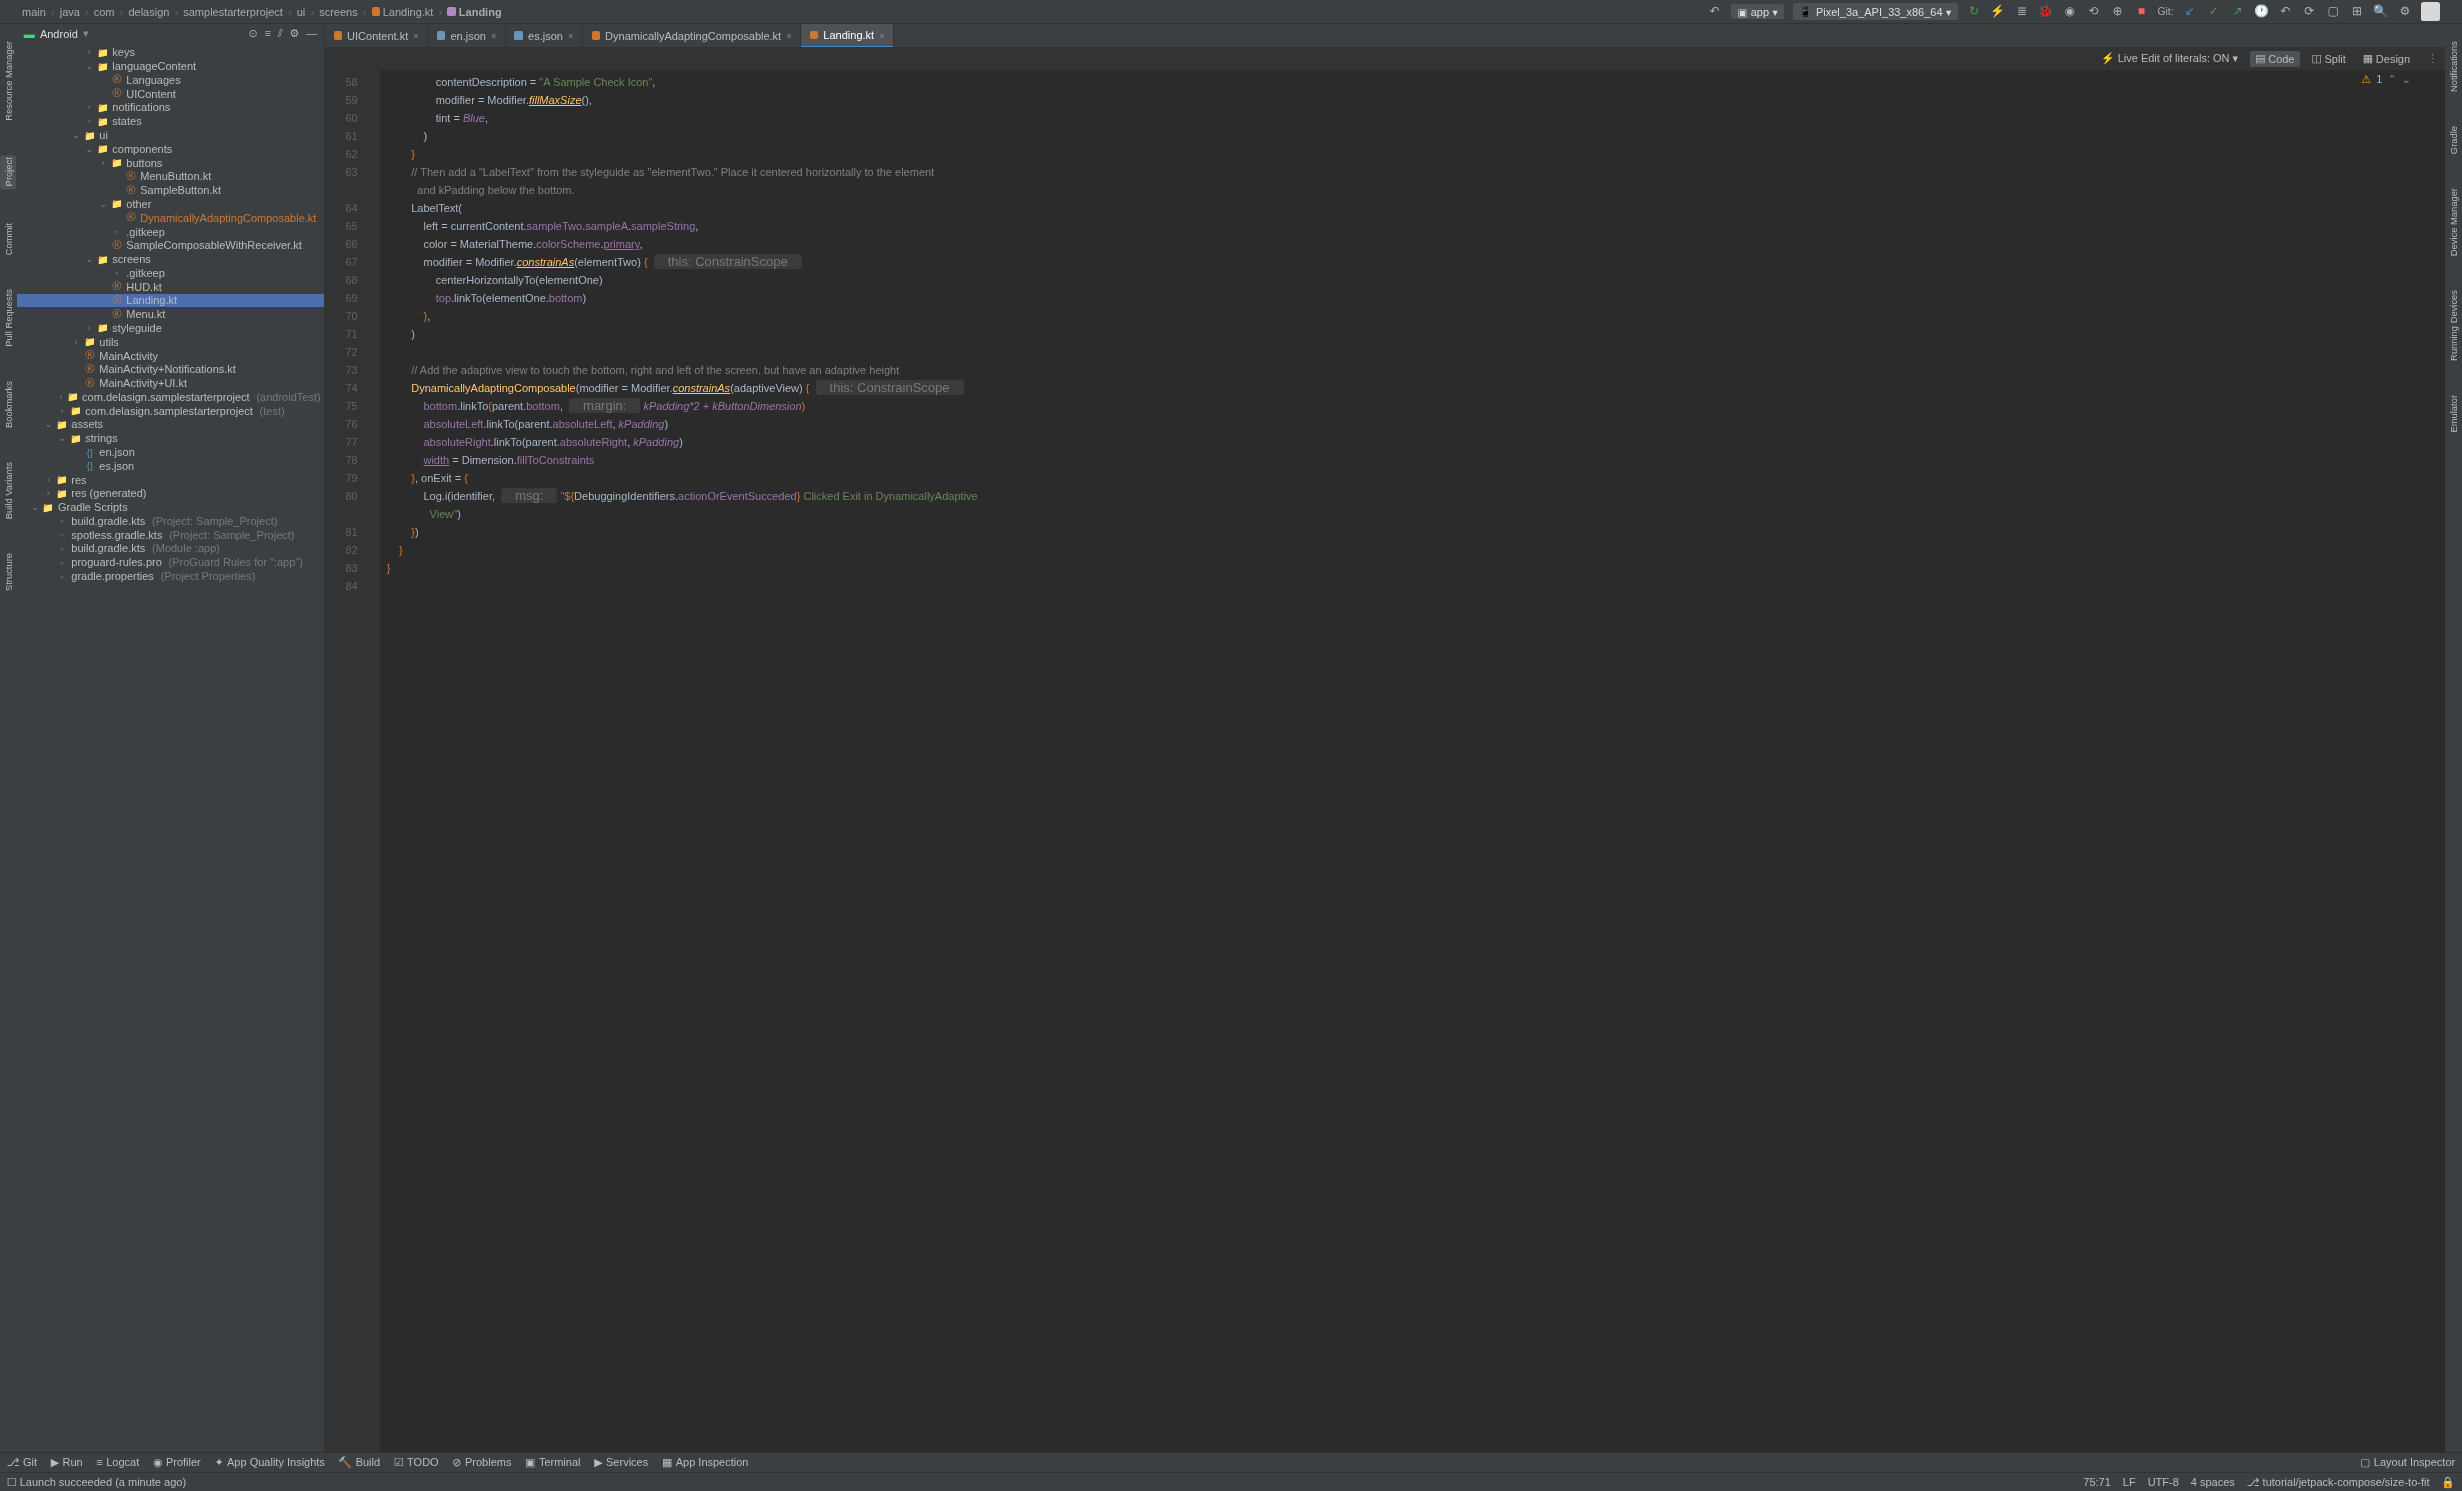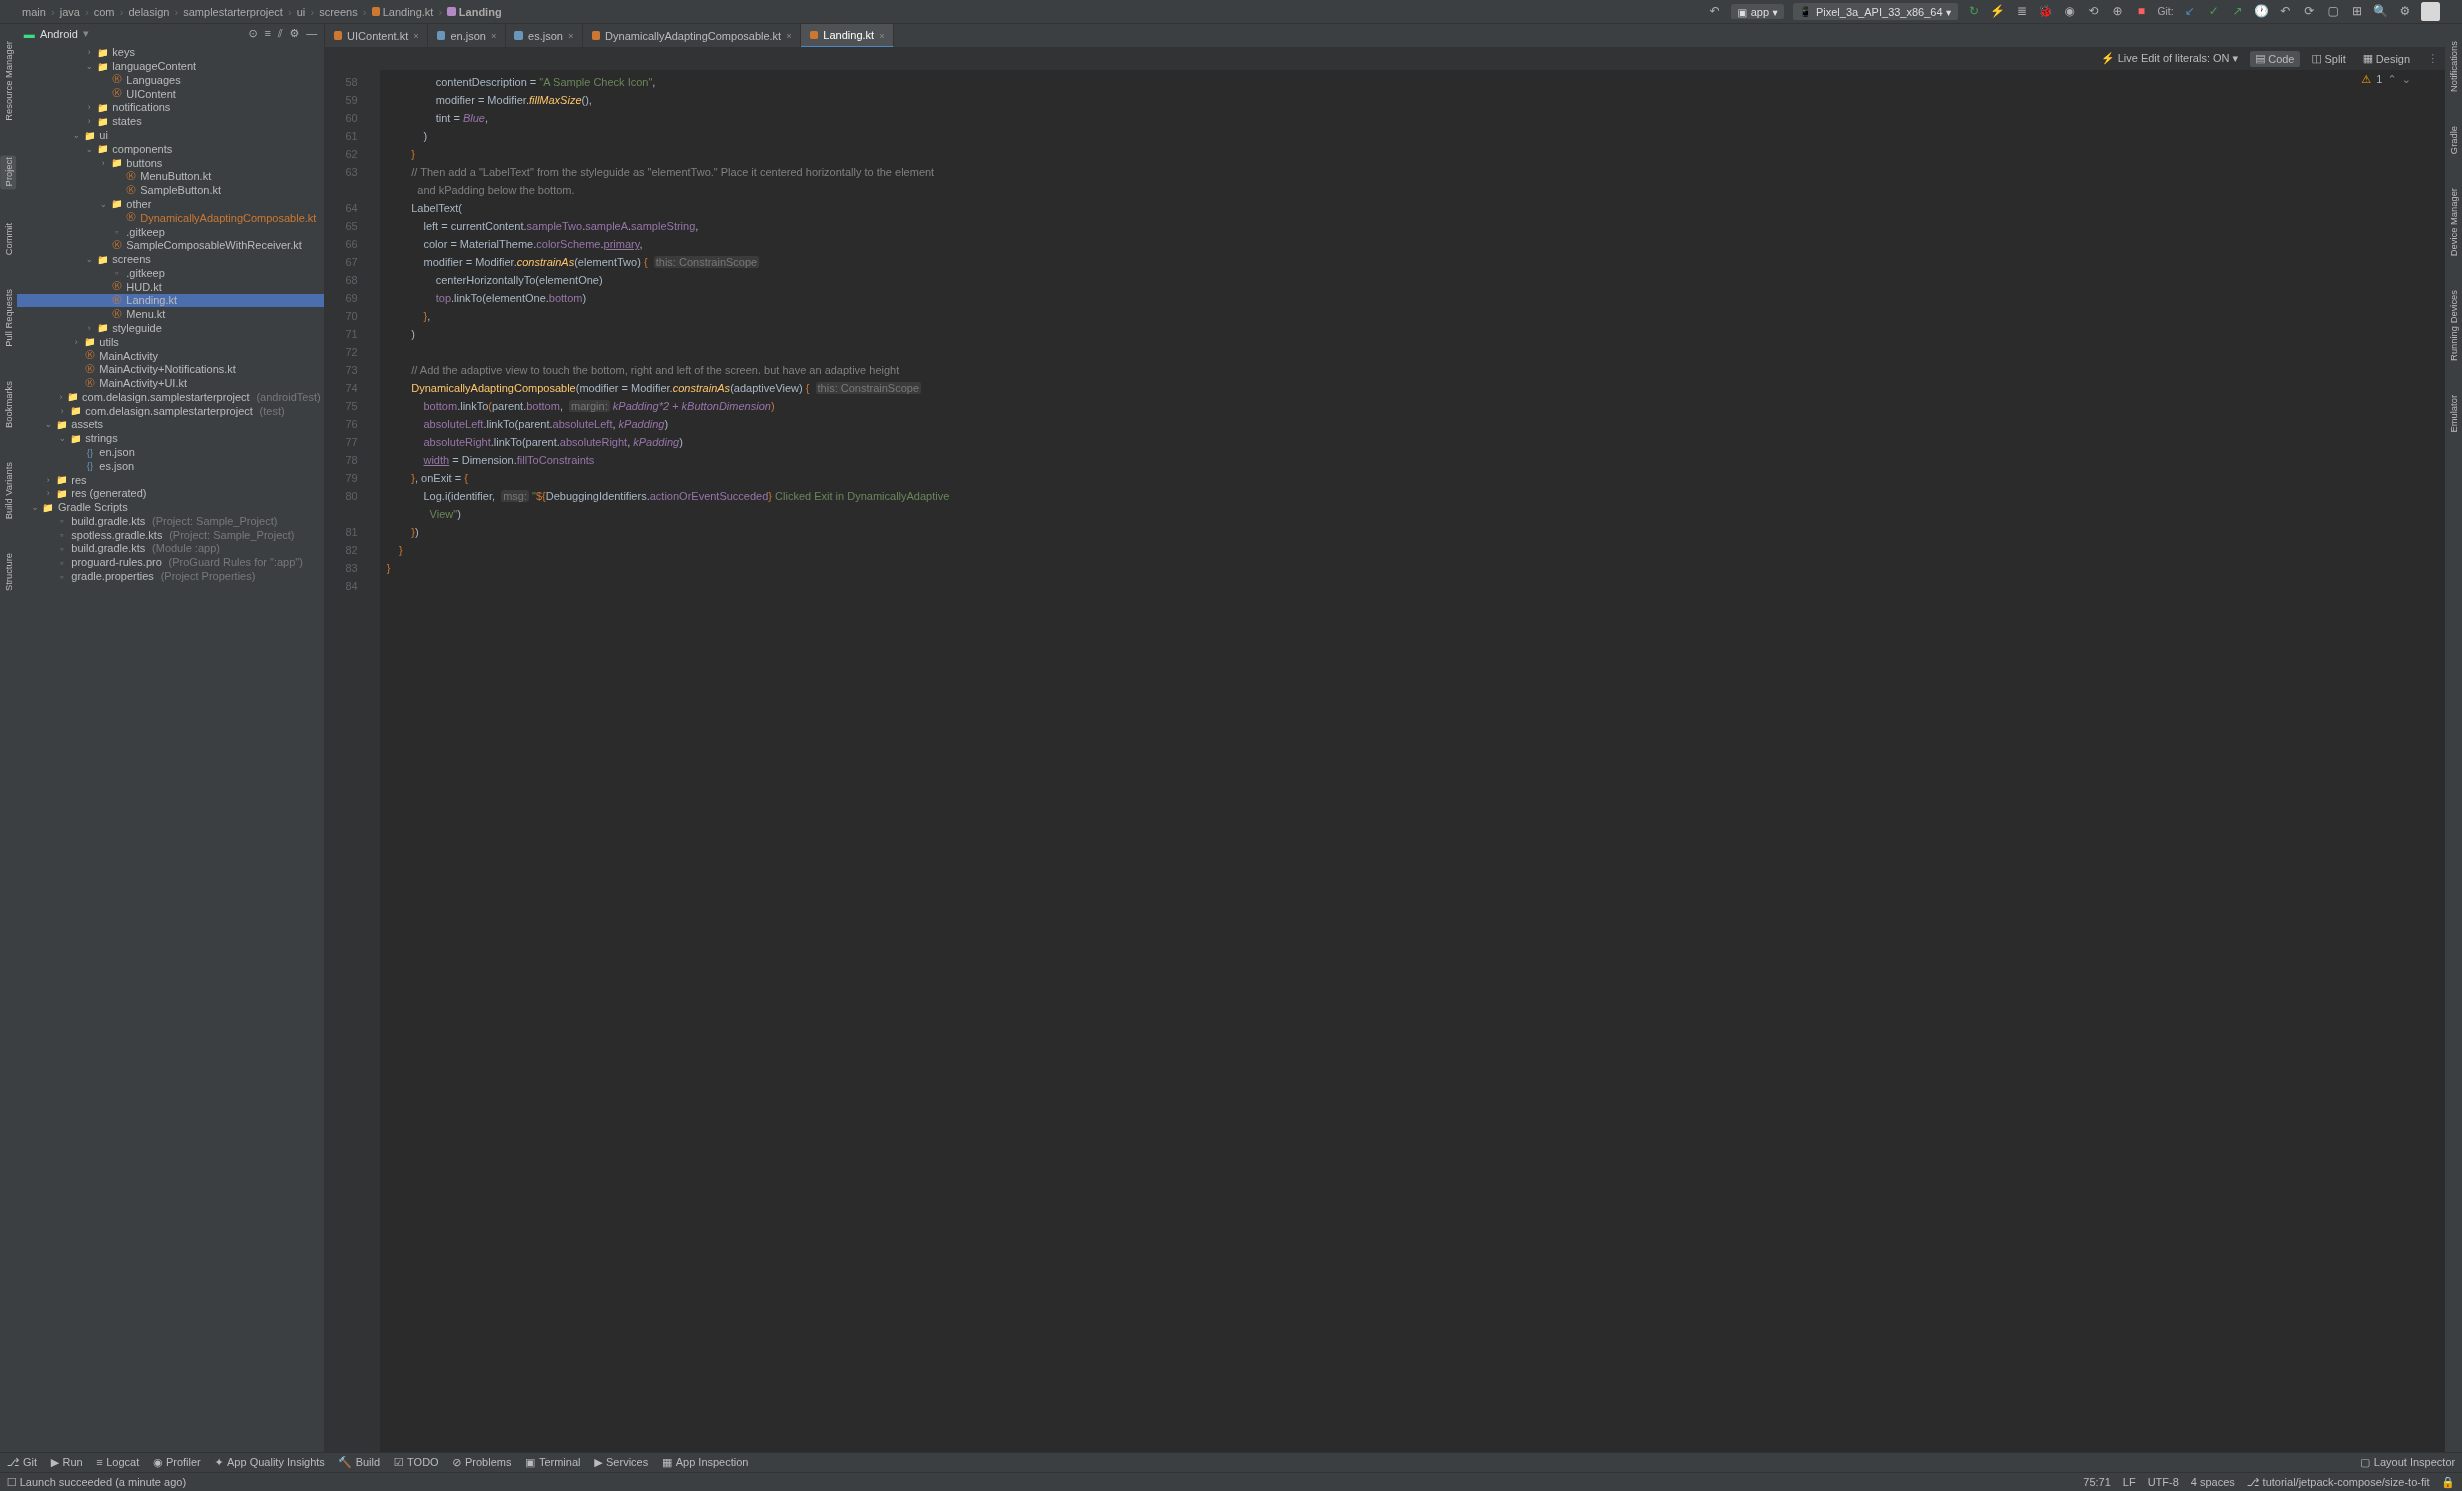--- a/index.html
+++ b/index.html
@@ -64,25 +64,25 @@
 .vt-btn.active { background: #4e5254; border-radius: 2.6px; }
 
 .code-area { flex: 1; display: flex; overflow: hidden; position: relative; }
 .gutter-col { width: 43px; background: #313335; padding-top: 3.4px; text-align: right; color: #606366; font-family: Menlo, monospace; font-size: 11px; }
 .gutter-col div { padding: 0 10.3px 0 3.4px; line-height: 18px; height: 18px; }
 .fold-col { width: 12px; background: #313335; padding-top: 3.4px; }
 .code-col { flex: 1; padding-top: 3.4px; font-family: Menlo, monospace; font-size: 11px; overflow-x: auto; }
 .code-line { line-height: 18px; height: 18px; white-space: pre; padding-left: 6.8px; }
 .code-line .kw { color: #cc7832; }
 .code-line .str { color: #6a8759; }
-.code-line .fn { color: #ffc66d; font-style: italic; }
+.code-line .fn { color: #ffc66d; font-style: italic; text-decoration: underline; }
 .code-line .param { color: #a9b7c6; }
 .code-line .ital { font-style: italic; color: #9876aa; }
 .code-line .cmt { color: #808080; }
-.code-line .hint { color: #787878; background: #3b3b3b; padding: 0 2px; border-radius: 2.6px; font-size: 11px; }
+.code-line .hint { color: #787878; background: #3b3b3b; padding: 0 14px; border-radius: 2.6px; font-size: 13px; }
 .code-line .purple { color: #9876aa; }
 .code-line .call { color: #ffc66d; }
 .code-line .underline { text-decoration: underline; }
 .warn-badge { position: absolute; top: 3.4px; right: 34px; display: flex; align-items: center; gap: 5.1px; font-size: 10.3px; }
 .warn-badge .wicon { color: #ffa500; }
 .warn-badge .nav { color: #888; cursor: pointer; }
 
 
 .bottom-panel { background: #3c3f41; display: flex; align-items: center; height: 20.5px; padding: 0 6.8px; gap: 13.7px; border-top: 0.9px solid #323232; font-size: 10.3px; }
 .bottom-panel .btab { display: flex; align-items: center; gap: 3.4px; color: #bbb; cursor: pointer; }

